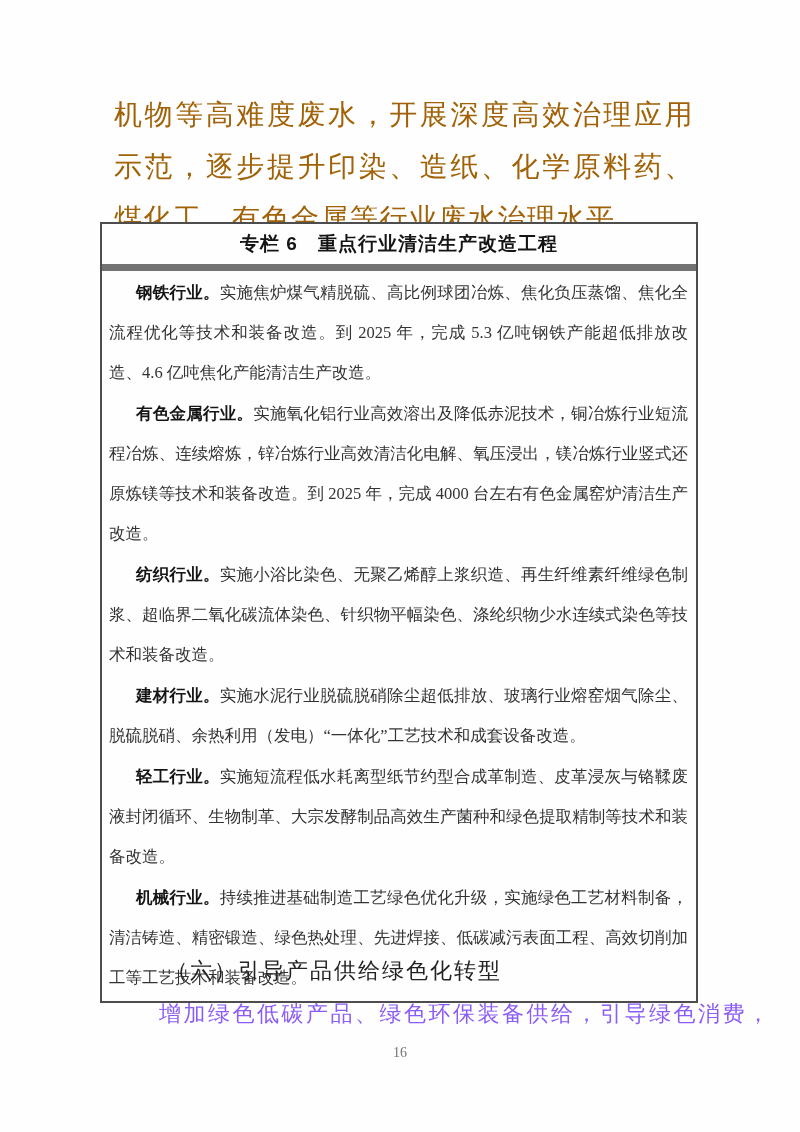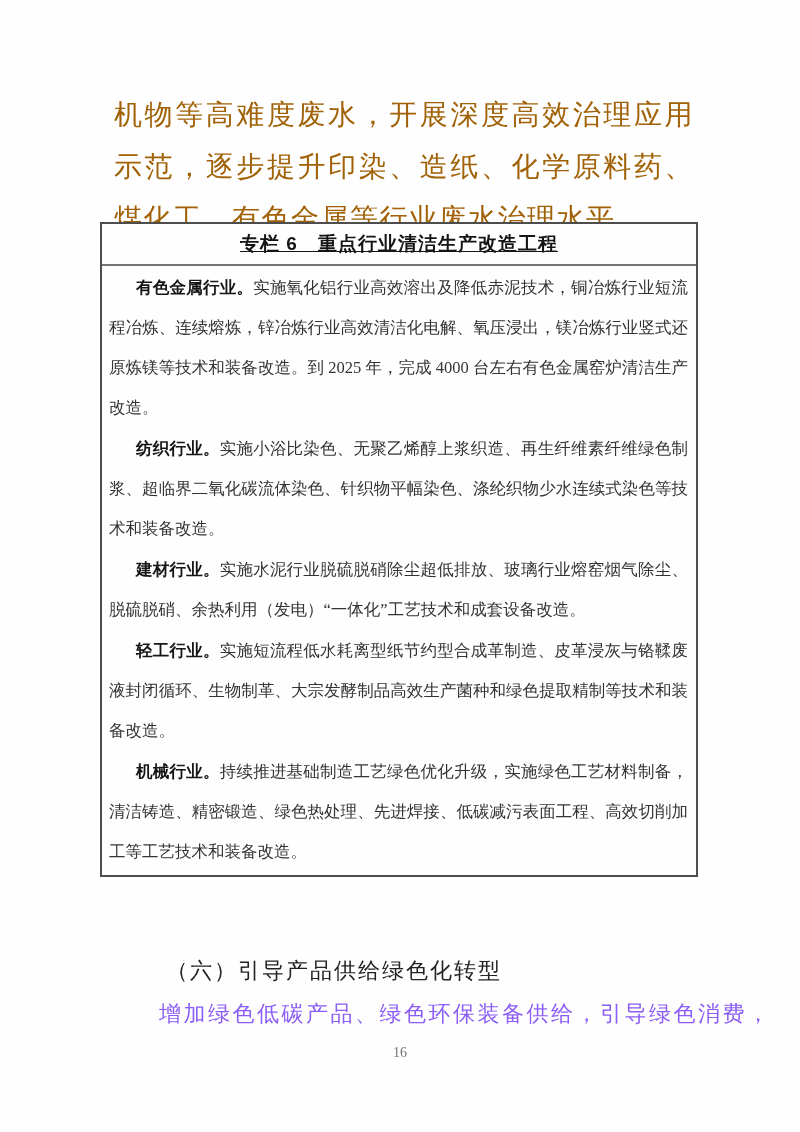--- a/index.html
+++ b/index.html
@@ -38,22 +38,21 @@
   }
   .box-title {
     height: 40px;
     line-height: 40px;
     text-align: center;
     font-family: "Liberation Sans", "DejaVu Sans", sans-serif;
     font-weight: bold;
     font-size: 19px;
     letter-spacing: 1px;
     color: #151515;
-    border-bottom: 2px solid #737373;
-    text-decoration: underline;
+    border-bottom: 7px solid #737373;
   }
   .box-body { padding: 1px 8px 3px 7px; }
   .box-body p {
     margin: 0;
     text-indent: 27px;
     font-size: 16.5px;
     line-height: 40px;
     text-align: justify;
     color: #333333;
   }
@@ -98,20 +97,21 @@
 </head>
 <body>
 
 <div class="page">
 
   <p class="intro">机物等高难度废水，开展深度高效治理应用示范，逐步提升印染、造纸、化学原料药、煤化工、有色金属等行业废水治理水平。</p>
 
   <div class="box">
     <div class="box-title">专栏 6　重点行业清洁生产改造工程</div>
     <div class="box-body">
+      <p><span class="lbl">钢铁行业。</span><span>实施焦炉煤气精脱硫、高比例球团冶炼、焦化负压蒸馏、焦化全流程优化等技术和装备改造。到 2025 年，完成 5.3 亿吨钢铁产能超低排放改造、4.6 亿吨焦化产能清洁生产改造。</span></p>
       <p><span class="lbl">有色金属行业。</span><span>实施氧化铝行业高效溶出及降低赤泥技术，铜冶炼行业短流程冶炼、连续熔炼，锌冶炼行业高效清洁化电解、氧压浸出，镁冶炼行业竖式还原炼镁等技术和装备改造。到 2025 年，完成 4000 台左右有色金属窑炉清洁生产改造。</span></p>
       <p><span class="lbl">纺织行业。</span><span>实施小浴比染色、无聚乙烯醇上浆织造、再生纤维素纤维绿色制浆、超临界二氧化碳流体染色、针织物平幅染色、涤纶织物少水连续式染色等技术和装备改造。</span></p>
       <p><span class="lbl">建材行业。</span><span>实施水泥行业脱硫脱硝除尘超低排放、玻璃行业熔窑烟气除尘、脱硫脱硝、余热利用（发电）“一体化”工艺技术和成套设备改造。</span></p>
       <p><span class="lbl">轻工行业。</span><span>实施短流程低水耗离型纸节约型合成革制造、皮革浸灰与铬鞣废液封闭循环、生物制革、大宗发酵制品高效生产菌种和绿色提取精制等技术和装备改造。</span></p>
       <p><span class="lbl">机械行业。</span><span>持续推进基础制造工艺绿色优化升级，实施绿色工艺材料制备，清洁铸造、精密锻造、绿色热处理、先进焊接、低碳减污表面工程、高效切削加工等工艺技术和装备改造。</span></p>
     </div>
   </div>
 
   <h3 class="sub-heading">（六）引导产品供给绿色化转型</h3>
 

